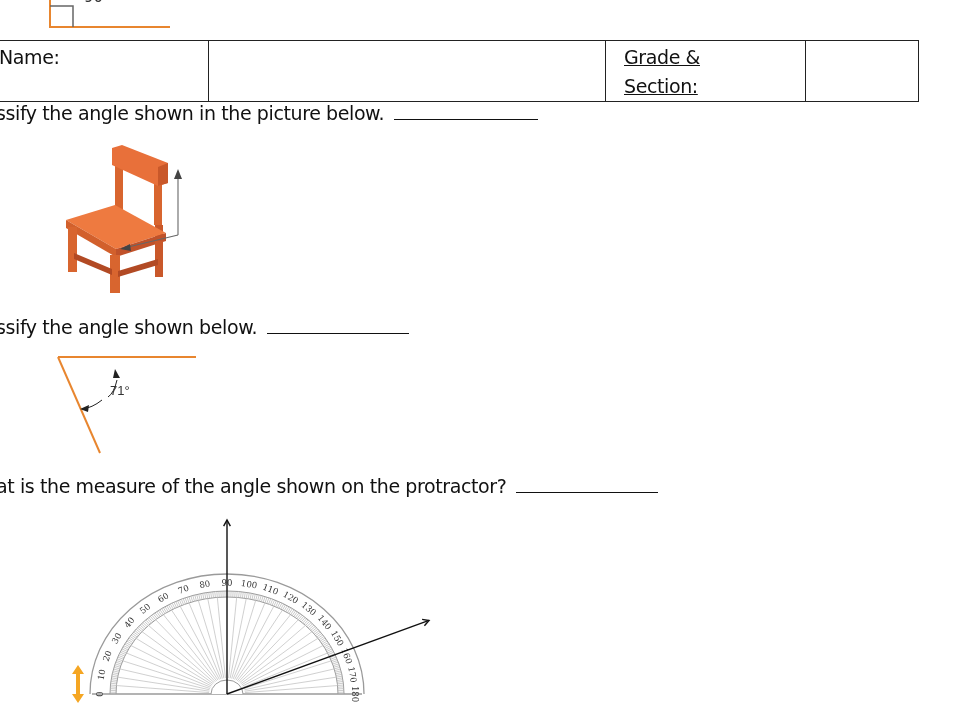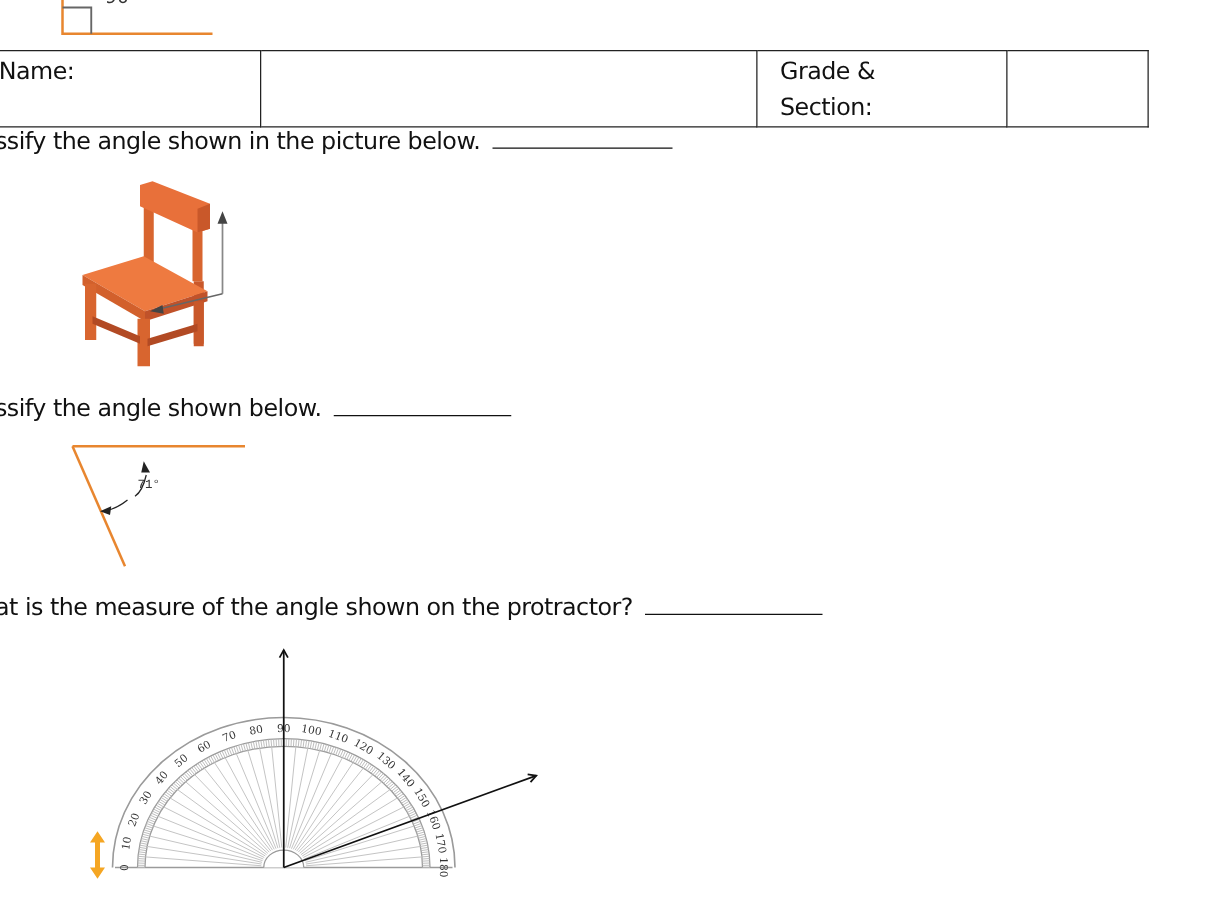--- a/index.html
+++ b/index.html
@@ -28,21 +28,21 @@
 </svg>
 <div class="abs" style="left:84px;top:-12px;font-size:15px;color:#333;">90</div>
 
 <table class="info">
   <tbody>
       <tr>
     <td style="width:227px;">
       <div class="cell-label">Name:</div>
     </td>
     <td style="width:396px;"></td>
-    <td style="width:199px;">
+    <td style="width:199px;text-decoration:underline;">
       <div class="cell-label">
         <div>Grade &amp;</div>
         <div>Section:</div>
       </div>
     </td>
     <td style="width:112px;"></td>
   </tr>
 </tbody>
   </table>
 
@@ -85,21 +85,21 @@
 </div>
 
 <svg style="left:0;top:345px" width="220" height="115">
   <line x1="58" y1="12" x2="196" y2="12" stroke="#E8862F" stroke-width="2"></line>
   <line x1="58" y1="12" x2="100" y2="108" stroke="#E8862F" stroke-width="2"></line>
   <path d="M117,35 Q114,48 108,52" fill="none" stroke="#222" stroke-width="1"></path>
   <polygon points="115,24 113,33 120,33" fill="#222"></polygon>
   <path d="M102,55 Q92,63 82,64" fill="none" stroke="#222" stroke-width="1"></path>
   <polygon points="80,64 89,60 88,67" fill="#222"></polygon>
 </svg>
-<div class="abs" style="left:110px;top:383px;font-size:10px;color:#333;font-family:Liberation Mono, monospace;">71°</div>
+<div class="abs" style="left:110px;top:383px;font-size:13px;color:#333;font-family:Liberation Sans, sans-serif;">71°</div>
 
 <div class="abs q-text" style="left:-4px;top:475px;">
   <span>at is the measure of the angle shown on the protractor?</span>
   <span class="blank" style="width:142px;margin-left:4px;"></span>
 </div>
 
 <svg id="protractor" style="left:0;top:500px" width="460" height="228">
     <path d="M90,194 A137,120 0 0 1 364,194" fill="none" stroke="#9a9a9a" stroke-width="1.3"></path>
     <path d="M110,194 A117,103 0 0 1 344,194" fill="none" stroke="#9a9a9a" stroke-width="1"></path>
     <path d="M116,194 A111,97 0 0 1 338,194" fill="none" stroke="#9a9a9a" stroke-width="1"></path>

